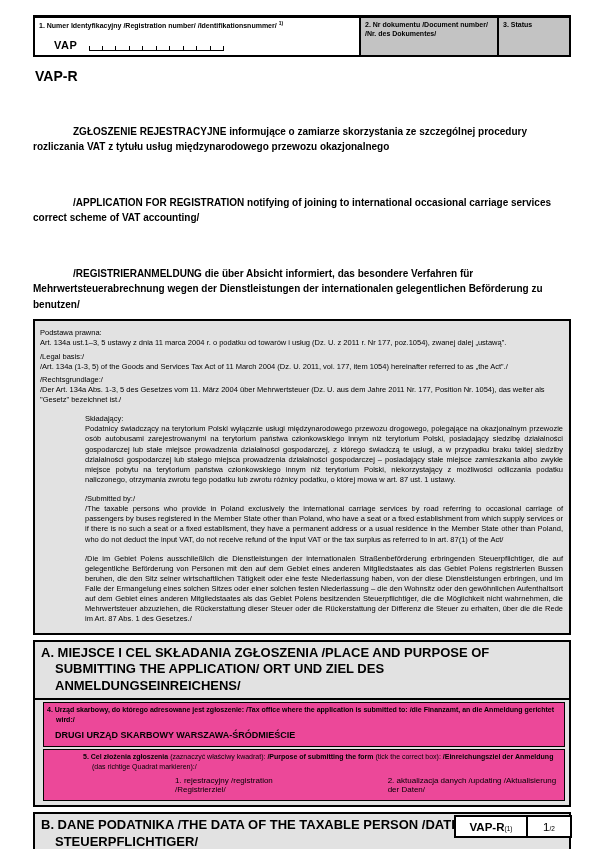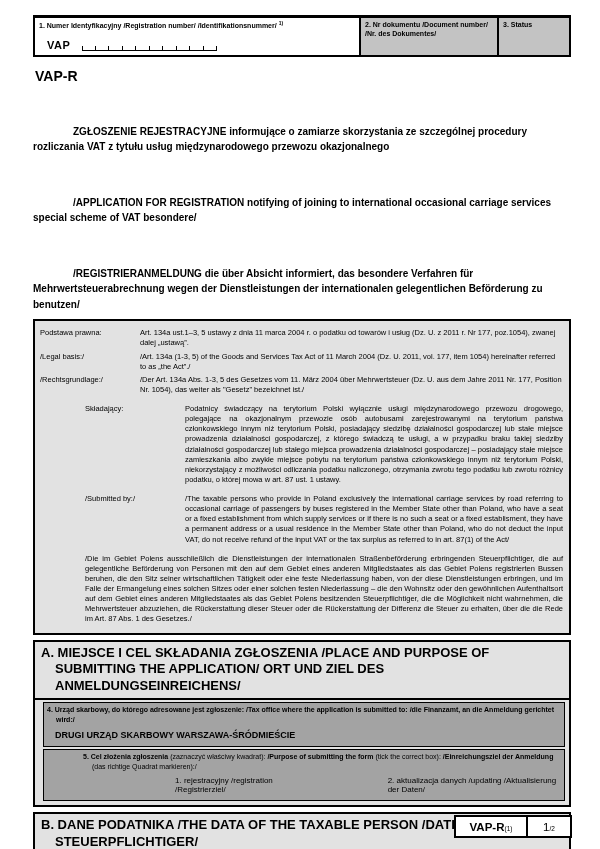--- a/index.html
+++ b/index.html
@@ -11,47 +11,47 @@
   }
   .content { position: absolute; left: 33px; top: 15px; width: 538px; }
 
   
   .hdr { display: flex; border: 2px solid #000; border-top: 3px solid #000; }
   .hdr-c1 { flex: 1; background: #fff; padding: 2px 4px 4px 4px; border-right: 2px solid #000; }
   .hdr-c2 { width: 138px; background: #c3c3c3; padding: 2px 4px; border-right: 2px solid #000; }
   .hdr-c3 { width: 70px;  background: #c3c3c3; padding: 2px 4px; }
   .hdr-lbl { font-size: 7px; font-weight: bold; line-height: 1.35; }
   .hdr-lbl sup { font-size: 5px; }
-  .vap-row { display: flex; align-items: flex-end; margin: 8px 0 0 8px; }
+  .vap-row { display: flex; align-items: flex-end; margin: 8px 0 0 15px; }
   .vap-prefix { font-weight: bold; font-size: 11px; letter-spacing: .5px; margin-right: 12px; }
   .comb { display: flex; }
   .comb span { width: 13.5px; height: 5px; border-bottom: 1px solid #000; border-right: 1px solid #000; }
   .comb span:first-child { border-left: 1px solid #000; }
 
   
   .form-code { font-weight: bold; font-size: 14px; margin: 11px 0 3px 2px; }
   .title-p { font-weight: bold; font-size: 10px; line-height: 1.55; text-indent: 40px; margin-top: 40px; }
 
   
   .legal { border: 2px solid #000; background: #e2e2e2; padding: 4px 6px 8px 5px; margin-top: 7px; }
-  .lrow { display: flex; margin-top: 3px; }
+  .lrow { display: flex; margin-top: 3px; flex-direction: column; }
   .lrow.gap { margin-top: 9px; margin-left: 45px; }
   .llabel { width: 100px; flex: none; font-size: 7.5px; line-height: 1.35; padding-right: 8px; }
   .ltext { flex: 1; font-size: 7.5px; line-height: 1.35; }
   .ltext.just { text-align: justify; }
 
   
   .section { border: 2px solid #000; background: #e2e2e2; margin-top: 5px; }
   .sec-head {
     font-weight: bold; font-size: 13px; line-height: 1.3;
     padding: 3px 6px 3px 20px; text-indent: -14px; border-bottom: 2px solid #000;
   }
   .sub-head { font-size: 12px; line-height: 1.3; padding: 3px 5px 3px 6px; border-bottom: 2px solid #000; }
   .sec-body { padding: 2px 4px 4px 8px; }
-  .fbox { background: #a3a3a3; border: 1px solid #000; }
+  .fbox { background: #ec4899; border: 1px solid #000; }
   .f-label { font-size: 7px; font-weight: bold; line-height: 1.35; padding: 2px 4px 1px 12px; text-indent: -9px; }
   .f-label .reg { font-weight: normal; }
   .f4-value { font-weight: bold; font-size: 9px; padding: 5px 4px 6px 11px; }
   .opts { display: flex; font-size: 8px; padding: 4px 0 6px 0; }
   .opt1 { margin-left: 95px; }
   .opt2 { margin-left: 85px; }
   .f6-input { height: 13px; }
   .row78 { display: flex; margin-top: 2px; }
   .f7 { flex: 1; padding-bottom: 10px; }
   .f7 p { font-size: 7px; font-weight: bold; text-align: justify; line-height: 1.33; padding: 1px 4px 0 12px; }
@@ -95,21 +95,21 @@
         <div class="hdr-lbl">2. Nr dokumentu /Document number/ /Nr. des Dokumentes/</div>
       </div>
       <div class="hdr-c3">
         <div class="hdr-lbl">3. Status</div>
       </div>
     </div>
 
     <div class="form-code">VAP-R</div>
     <div class="title-block">
       <p class="title-p">ZGŁOSZENIE REJESTRACYJNE informujące o zamiarze skorzystania ze szczególnej procedury rozliczania VAT z tytułu usług międzynarodowego przewozu okazjonalnego</p>
-      <p class="title-p">/APPLICATION FOR REGISTRATION notifying of joining to international occasional carriage services special scheme of VAT besondere/</p>
+      <p class="title-p">/APPLICATION FOR REGISTRATION notifying of joining to international occasional carriage services correct scheme of VAT accounting/</p>
       <p class="title-p">/REGISTRIERANMELDUNG die über Absicht informiert, das besondere Verfahren für Mehrwertsteuerabrechnung wegen der Dienstleistungen der internationalen gelegentlichen Beförderung zu benutzen/</p>
     </div>
 
     <div class="legal">
       <div class="lrow">
         <div class="llabel">Podstawa prawna:</div>
         <div class="ltext">Art. 134a ust.1–3, 5 ustawy z dnia 11 marca 2004 r. o podatku od towarów i usług (Dz. U. z 2011 r. Nr 177, poz.1054), zwanej dalej „ustawą”.</div>
       </div>
       <div class="lrow">
         <div class="llabel">/Legal basis:/</div>

